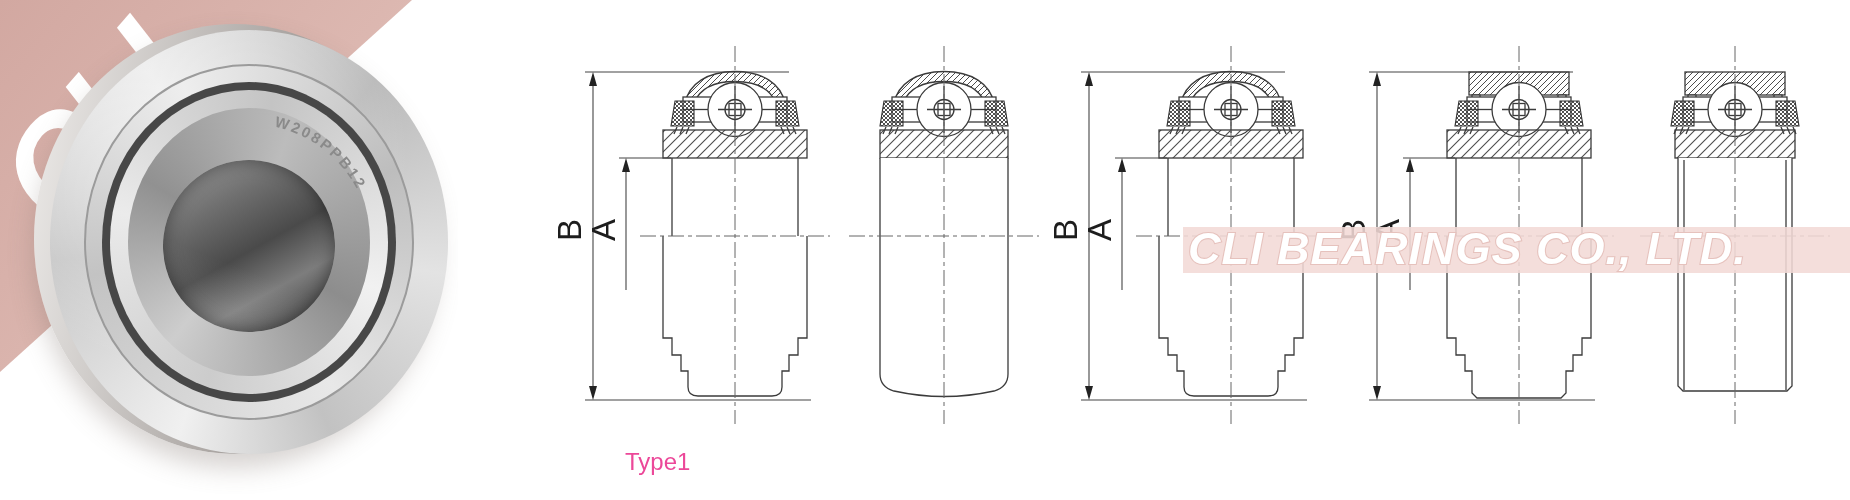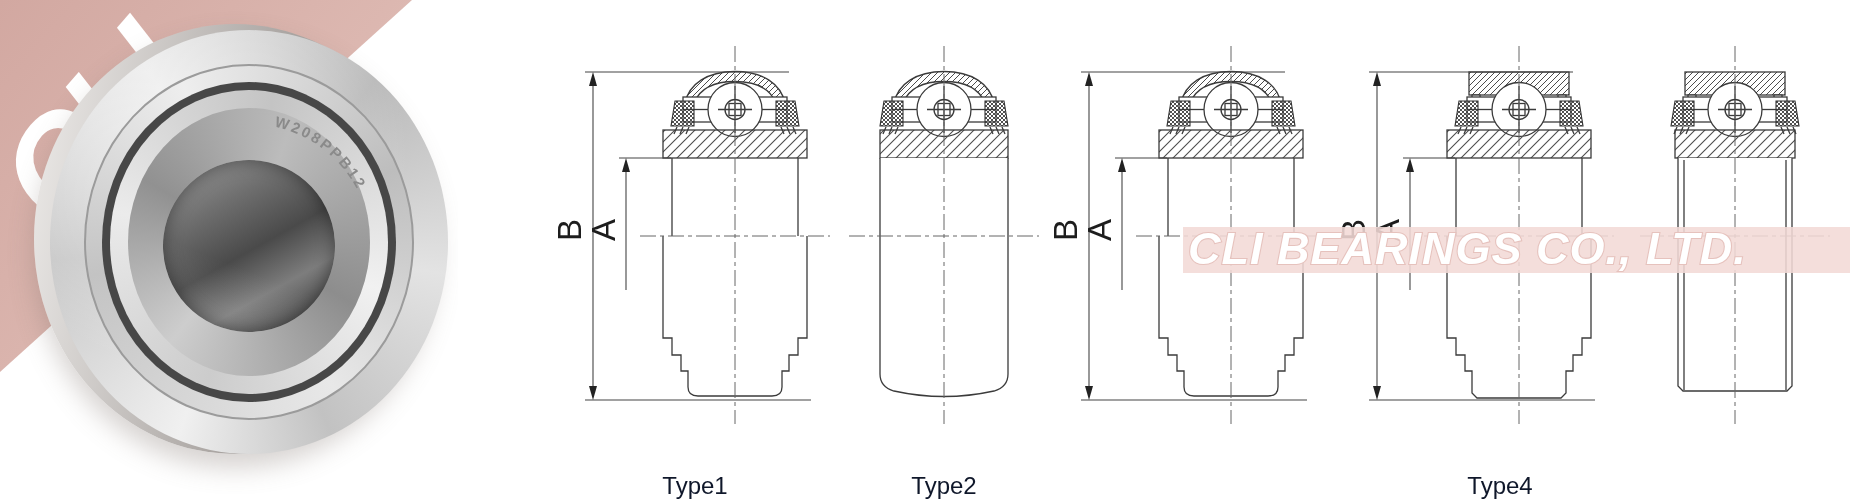--- a/index.html
+++ b/index.html
@@ -69,22 +69,22 @@
   .hb  { fill:url(#hatchB); stroke:#3b3b3b; stroke-width:1.3; }
   .ht  { fill:url(#hatchT); stroke:#3b3b3b; stroke-width:1.3; }
   .seal{ fill:url(#xh); stroke:#333333; stroke-width:1.1; }
   .dim { stroke:#444444; stroke-width:1.1; fill:none; }
   .arr { fill:#222222; stroke:none; }
   .cl  { stroke:#666666; stroke-width:1; stroke-dasharray:16 4 4 4; fill:none; }
   .dimtext { font-family:"Liberation Sans", sans-serif; font-size:33px; fill:#1d1d1d; text-anchor:middle; }
 
   
   .type-label {
-    position:absolute; top:472px; width:140px; margin-left:-70px; text-align:center;
-    font-size:24px; color:#0f172a;
+    position:absolute; top:448px; width:140px; margin-left:-70px; text-align:left;
+    font-size:24px; color:#ec4899;
   }
   .watermark {
     position:absolute; left:1183px; top:227px; width:667px; height:46px;
     background:rgba(242,217,214,0.88); overflow:hidden;
   }
   .watermark text {
     font-family:"Liberation Sans", sans-serif; font-size:45px; font-weight:bold; font-style:italic;
     fill:#ffffff; stroke:#e6c2bd; stroke-width:2.2px; paint-order:stroke; letter-spacing:1px;
   }
 </style>
@@ -238,16 +238,14 @@
     </g>
   </svg>
 
   <div class="watermark">
     <svg width="667" height="46" viewBox="0 0 667 46">
       <text x="5" y="37">CLI BEARINGS CO., LTD.</text>
     </svg>
   </div>
 
   <div class="type-label" style="left:695px">Type1</div>
-  <div class="type-label" style="left:944px">Type2</div>
-  <div class="type-label" style="left:1500px">Type4</div>
 
 </div>
 
 </body></html>

